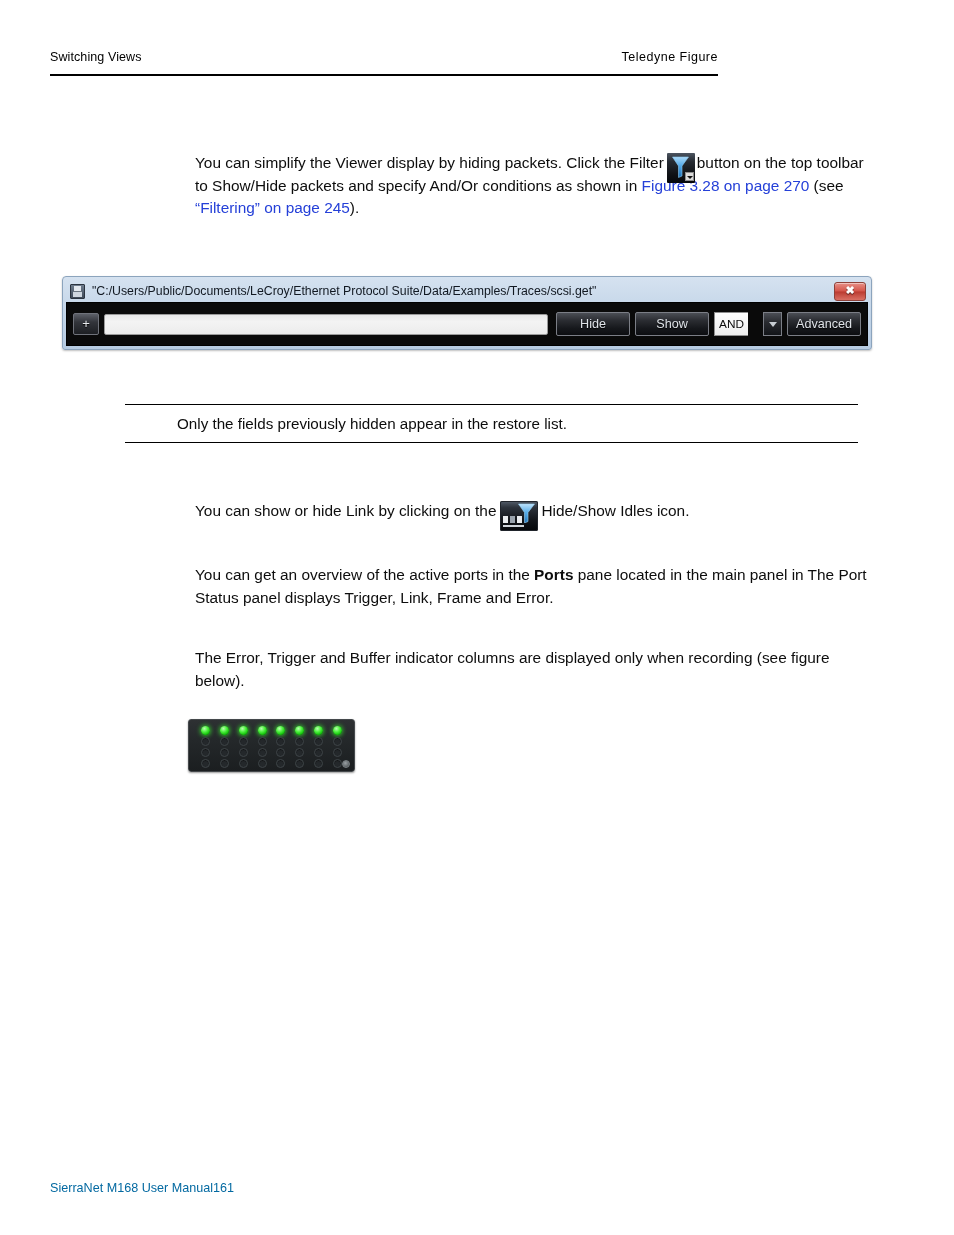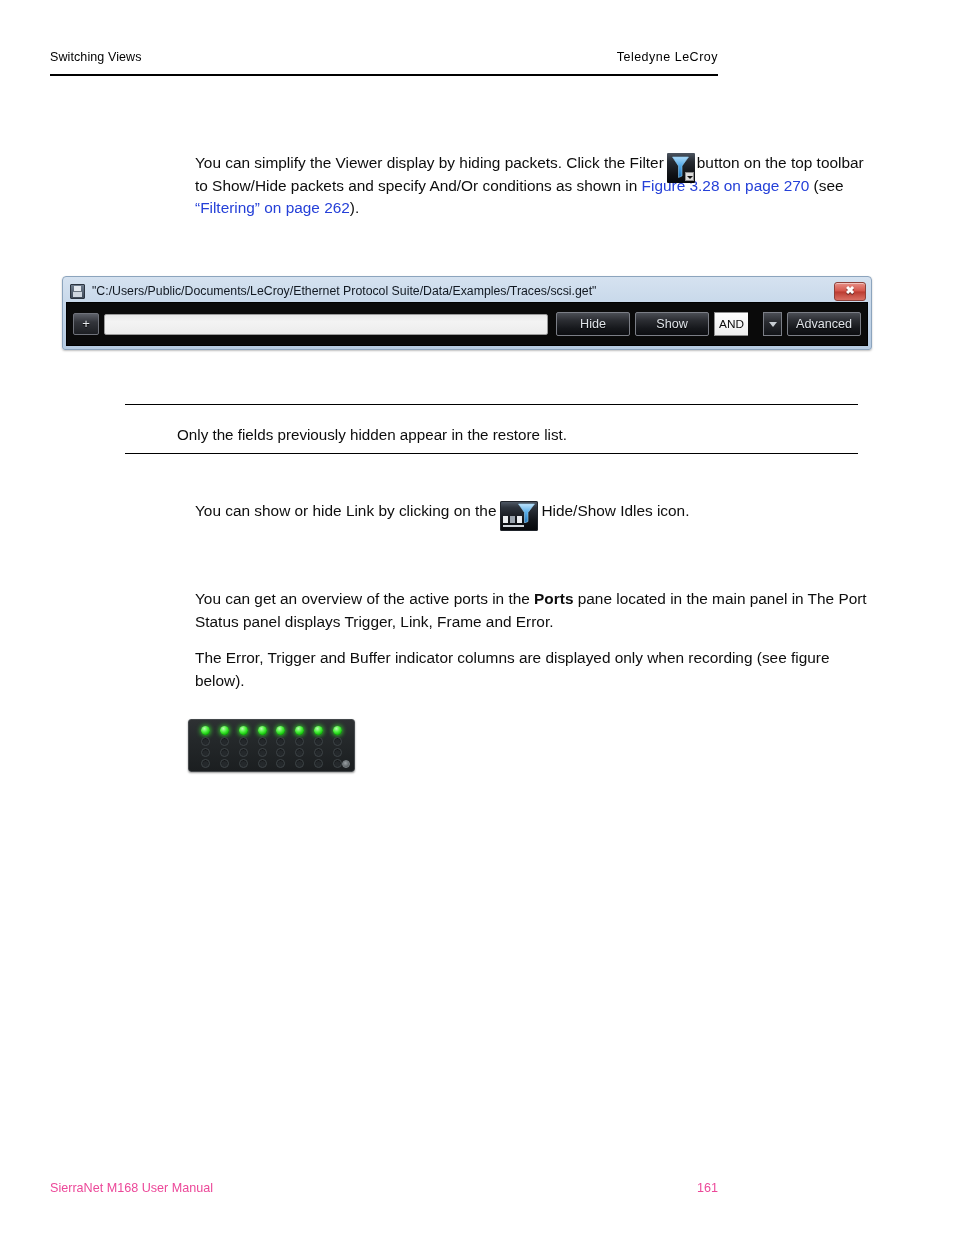--- a/index.html
+++ b/index.html
@@ -53,21 +53,21 @@
     position: absolute;
     left: 195px;
     width: 675px;
     font-size: 15.4px;
     line-height: 22.6px;
     color: #0d0d0d;
     text-align: left;
   }
   .body-block.p1 { top: 152px; }
   .body-block.p-idles { top: 500px; }
-  .body-block.p-ports { top: 588px; }
+  .body-block.p-ports { top: 564px; }
   .body-block.p-error { top: 647px; }
 
   a.doclink, .doclink {
     color: #2540d8;
     text-decoration: none;
   }
   .bold { font-weight: bold; }
 
   
   .inline-icon {
@@ -333,21 +333,21 @@
   }
 
   
   .note {
     position: absolute;
     left: 125px;
     width: 733px;
     border-top: 1.8px solid #000;
     border-bottom: 1.8px solid #000;
     box-sizing: border-box;
-    padding: 19px 0 8px 52px;
+    padding: 8px 0 8px 52px;
     font-size: 15.2px;
     line-height: 21px;
     color: #0d0d0d;
   }
   .note.note1 { top: 404px; }
   .note.note2 { top: 812px; }
 
   
   .port-status {
     position: absolute;
@@ -398,51 +398,50 @@
     box-sizing: border-box;
   }
 
   
   .page-footer {
     position: absolute;
     left: 50px;
     right: 50px;
     bottom: 40px;
     display: flex;
-    justify-content: space-between;
     align-items: baseline;
     font-size: 12.6px;
-    color: #ec4899;
+    color: #0369a1;
   }
 </style>
 </head>
 <body>
 
 <div class="page">
 
   <div class="page-header">
     <span class="header-left">Switching Views</span>
-    <span class="header-right">Teledyne LeCroy</span>
+    <span class="header-right">Teledyne Figure</span>
   </div>
   <div class="header-rule"></div>
 
   <div class="body-block p1">
     <span>You can simplify the Viewer display by hiding packets. Click the Filter</span><span class="inline-icon filter-icon"><svg class="funnel" viewBox="0 0 17 22" xmlns="http://www.w3.org/2000/svg">
           <defs>
             <linearGradient id="fg1" x1="0" y1="0" x2="0" y2="1">
               <stop offset="0%" stop-color="#a9d8f7"></stop>
               <stop offset="45%" stop-color="#4ea6e8"></stop>
               <stop offset="100%" stop-color="#1c6fb5"></stop>
             </linearGradient>
           </defs>
           <polygon points="0.5,1 16.5,1 10,10 10,20 6.5,21.5 6.5,10" fill="url(#fg1)" stroke="#8ec9f0" stroke-width="0.6"></polygon>
         </svg><span class="caret"></span></span><span>button on the top toolbar to Show/Hide packets and specify And/Or conditions as shown in</span>
     <span class="doclink">Figure 3.28 on page 270</span>
     <span>(see</span>
-    <span class="doclink">“Filtering” on page 262</span><span>).</span>
+    <span class="doclink">“Filtering” on page 245</span><span>).</span>
   </div>
 
   <div class="filter-dialog">
     <div class="dlg-titlebar">
       <span class="dlg-app-icon"></span>
       <span class="dlg-title-text">"C:/Users/Public/Documents/LeCroy/Ethernet Protocol Suite/Data/Examples/Traces/scsi.get"</span>
       <span class="dlg-close">
           <span>✖</span>
         </span>
     </div>

